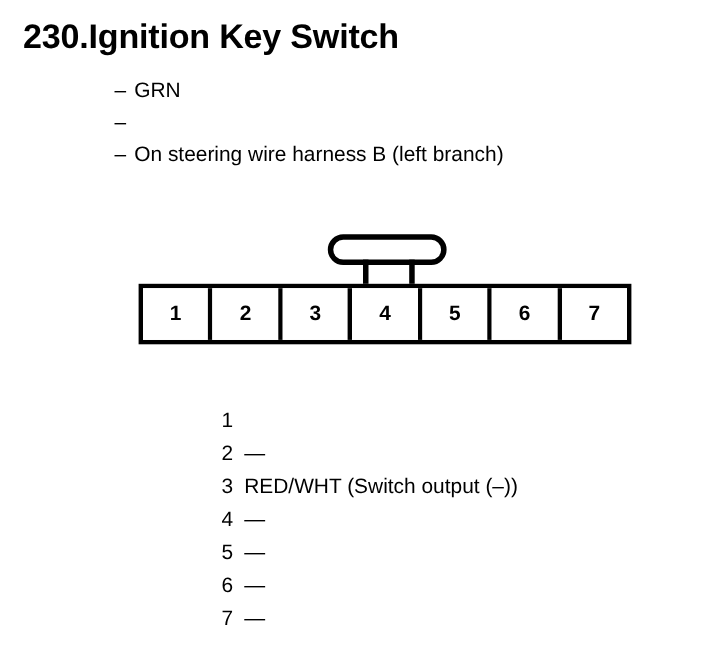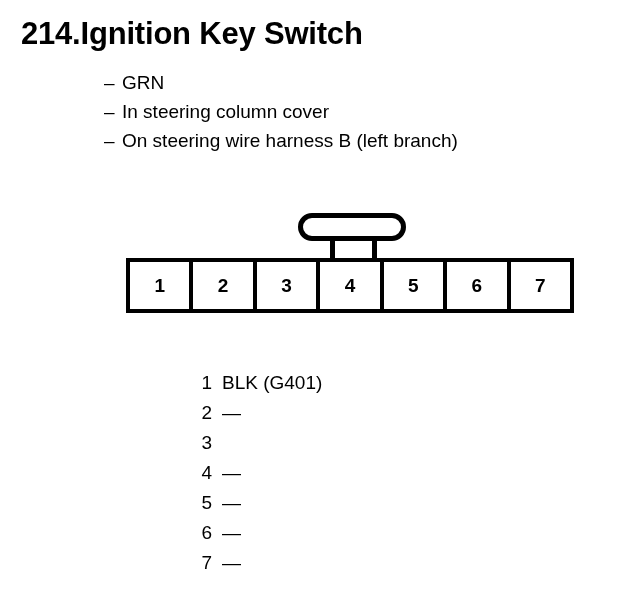--- a/index.html
+++ b/index.html
@@ -124,31 +124,30 @@
     width: 14px;
     flex: 0 0 14px;
     text-align: right;
     margin-right: 10px;
   }
 </style>
 </head>
 <body>
 
 <div id="page-title">
-  <span>214.</span><span>Ignition Key Switch</span>
+  <span>230.</span><span>Ignition Key Switch</span>
 </div>
 
 <div id="notes">
   <div class="note-row">
     <span class="note-dash">–</span>
     <span>GRN</span>
   </div>
   <div class="note-row">
     <span class="note-dash">–</span>
-    <span>In steering column cover</span>
   </div>
   <div class="note-row">
     <span class="note-dash">–</span>
     <span>On steering wire harness B (left branch)</span>
   </div>
 </div>
 
 <div id="connector-diagram">
 
   <div id="connector-latch"></div>
@@ -162,28 +161,28 @@
     <div class="pin-cell">4</div>
     <div class="pin-cell">5</div>
     <div class="pin-cell">6</div>
     <div class="pin-cell">7</div>
   </div>
 </div>
 
 <div id="pin-legend">
   <div class="pin-row">
     <span class="pin-row-number">1</span>
-    <span>BLK (G401)</span>
   </div>
   <div class="pin-row">
     <span class="pin-row-number">2</span>
     <span>—</span>
   </div>
   <div class="pin-row">
     <span class="pin-row-number">3</span>
+    <span>RED/WHT (Switch output (–))</span>
   </div>
   <div class="pin-row">
     <span class="pin-row-number">4</span>
     <span>—</span>
   </div>
   <div class="pin-row">
     <span class="pin-row-number">5</span>
     <span>—</span>
   </div>
   <div class="pin-row">

